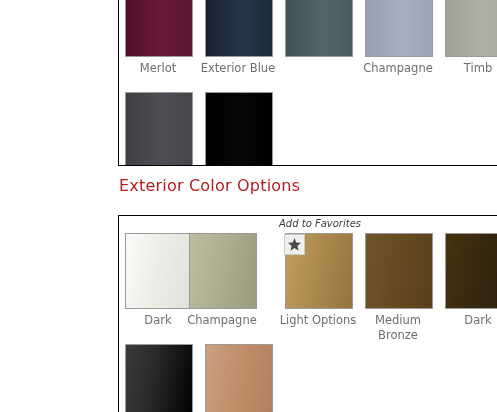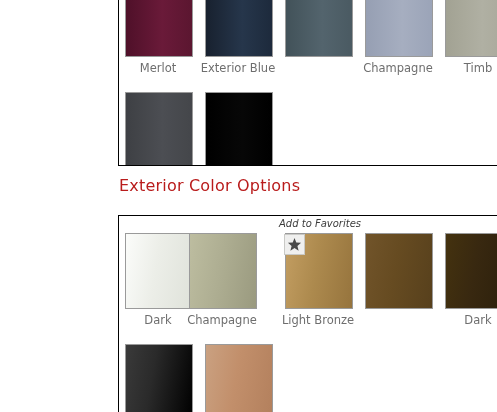--- a/index.html
+++ b/index.html
@@ -194,24 +194,25 @@
       <div class="swatch-cell" style="left: 164px;">
         <div class="swatch-chip" title="Light Bronze" style="background: linear-gradient(100deg, rgb(195, 158, 98) 0%, rgb(173, 138, 78) 45%, rgb(150, 116, 61) 100%);"></div>
         <div class="fav-tip">Add to Favorites</div>
         <div class="fav-badge">
           <span>
             <svg width="15" height="15" viewBox="0 0 16 16" aria-hidden="true">
               <path d="M8 1.1 L9.9 5.9 L15 6.2 L11.1 9.5 L12.4 14.6 L8 11.8 L3.6 14.6 L4.9 9.5 L1 6.2 L6.1 5.9 Z" fill="#4a4a4a"></path>
             </svg>
           </span>
         </div>
-        <div class="swatch-label">Light Bronze</div>
+        <div class="swatch-label">Light Options</div>
       </div>
       <div class="swatch-cell" style="left: 244px;">
         <div class="swatch-chip" title="Medium Bronze" style="background: linear-gradient(100deg, rgb(113, 84, 42) 0%, rgb(102, 75, 33) 45%, rgb(87, 64, 28) 100%);"></div>
+        <div class="swatch-label">Medium Bronze</div>
       </div>
       <div class="swatch-cell" style="left: 324px;">
         <div class="swatch-chip" title="Dark" style="background: linear-gradient(100deg, rgb(68, 50, 15) 0%, rgb(56, 40, 16) 45%, rgb(43, 31, 11) 100%);"></div>
         <div class="swatch-label">Dark</div>
       </div>
     </div>
   <div class="swatch-row" id="exterior-row-2" style="top:128px;">
       <div class="swatch-cell" style="left: 4px;">
         <div class="swatch-chip" title="" style="background: linear-gradient(100deg, rgb(58, 58, 58) 0%, rgb(42, 42, 42) 40%, rgb(0, 0, 0) 100%);"></div>
       </div>

